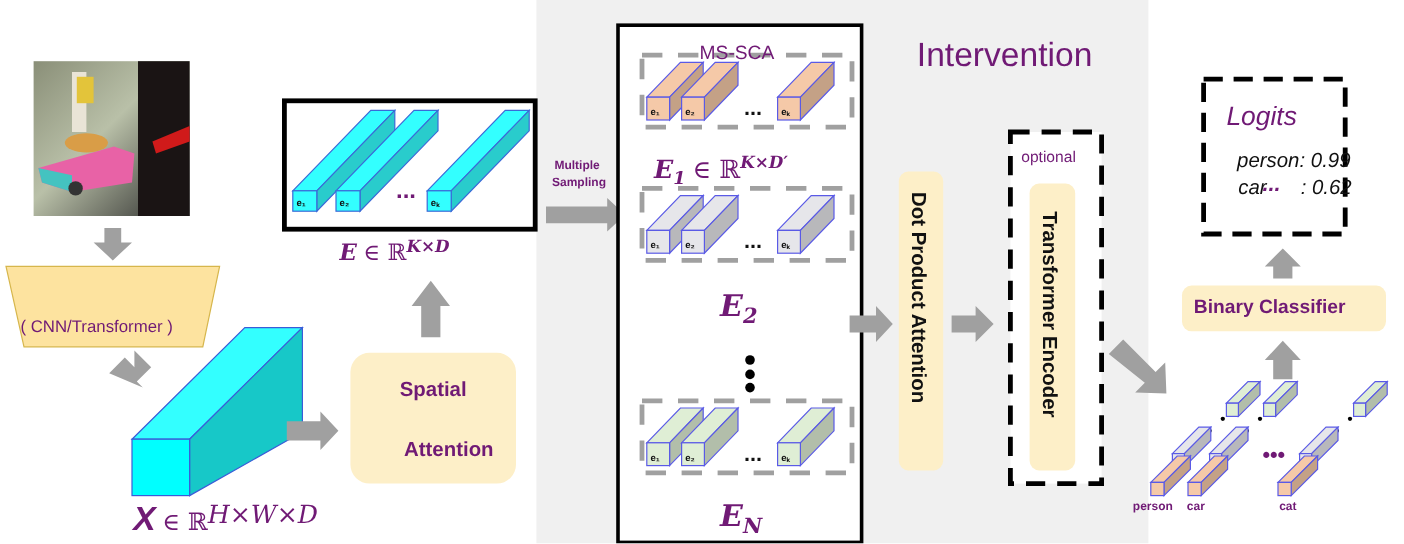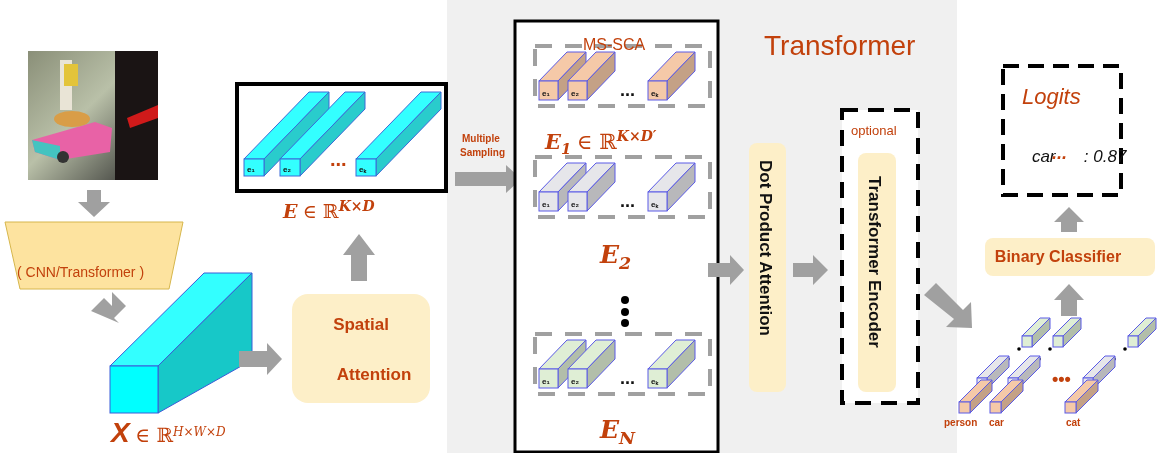--- a/index.html
+++ b/index.html
@@ -1,18 +1,18 @@
 <!DOCTYPE html>
 <html><head>
 <meta charset="utf-8">
 <style>
   html, body { margin:0; padding:0; background:#ffffff; }
   body { width:1170px; height:453px; position:relative; overflow:hidden; font-family:"Liberation Sans", sans-serif; }
   #stage { position:absolute; left:0; top:0; width:1170px; height:453px; }
-  .lbl { position:absolute; white-space:nowrap; color:#c2410c; }
+  .lbl { position:absolute; white-space:nowrap; color:#701a75; }
   .bold { font-weight:bold; }
   .serif-math { font-family:"DejaVu Serif", serif; font-weight:bold; font-style:italic; }
   .math-set { font-family:"DejaVu Serif", serif; font-weight:normal; font-style:normal; }
   .sup { font-family:"DejaVu Serif", serif; font-style:italic; font-weight:bold; font-size:0.62em; vertical-align:super; }
   .sub { font-family:"DejaVu Serif", serif; font-style:italic; font-weight:bold; font-size:0.7em; vertical-align:sub; }
   .sup-plain { font-family:"DejaVu Serif", serif; font-style:italic; font-size:0.62em; vertical-align:super; }
   .vert { position:absolute; writing-mode:vertical-rl; font-weight:bold; color:#111; }
   .logit-line { position:absolute; font-style:italic; font-size:17px; color:#111; white-space:pre; }
 </style>
 </head>
@@ -241,36 +241,36 @@
 
     <polygon points="1061,232 1061,222 1054,222 1069,207 1084,222 1077,222 1077,232" fill="#a0a0a0"></polygon>
 
     <rect x="1003" y="66" width="118" height="129" fill="#ffffff" stroke="#000" stroke-width="4" stroke-dasharray="16,9"></rect>
   </svg>
 
   <div class="lbl" style="left:17px;top:264px;font-size:14px;">( CNN/Transformer )</div>
 
   <div class="lbl" style="left:111px;top:417px;font-size:20px;">
     <span class="serif-math" style="font-family:'Liberation Sans',sans-serif;font-size:28px;font-style:italic;">X</span>
-    <span class="math-set">∈ ℝ</span><span class="sup-plain" style="font-size:12px;vertical-align:6px;">H×W×D</span>
+    <span class="math-set">∈ ℝ</span><span class="sup-plain" style="font-size:21px;vertical-align:6px;">H×W×D</span>
   </div>
 
   <div class="lbl bold" style="left:292px;width:138px;text-align:center;top:315px;font-size:17px;">Spatial</div>
   <div class="lbl bold" style="left:292px;width:164px;text-align:center;top:365px;font-size:17px;">Attention</div>
 
   <div class="lbl" style="left:283px;top:198px;font-size:19px;">
     <span class="serif-math">E</span>
     <span class="math-set">∈ ℝ</span><span class="sup" style="font-size:14px;vertical-align:7px;">K×D</span>
   </div>
   <div class="lbl bold" style="left:330px;top:148px;font-size:20px;">...</div>
 
   <div class="lbl bold" style="left:462px;top:133px;font-size:10px;">Multiple</div>
   <div class="lbl bold" style="left:460px;top:147px;font-size:10px;">Sampling</div>
 
-  <div class="lbl" style="left:764px;top:30px;font-size:28px;">Transformer</div>
+  <div class="lbl" style="left:764px;top:30px;font-size:28px;">Intervention</div>
   <div class="lbl" style="left:583px;top:36px;font-size:16px;">MS-SCA</div>
 
   <div class="lbl" style="left:545px;top:128px;font-size:21px;">
     <span class="serif-math">E</span><span class="sub">1</span>
     <span class="math-set">∈ ℝ</span><span class="sup" style="font-size:14px;vertical-align:8px;">K×D′</span>
   </div>
   <div class="lbl" style="left:600px;top:240px;font-size:25px;">
     <span class="serif-math">E</span><span class="sub">2</span>
   </div>
   <div class="lbl" style="left:600px;top:415px;font-size:25px;">
@@ -282,17 +282,20 @@
   <div class="vert" style="left:864px;top:176px;font-size:17px;">Transformer Encoder</div>
 
   <div class="lbl bold" style="left:944px;top:417px;font-size:10px;">person</div>
   <div class="lbl bold" style="left:989px;top:417px;font-size:10px;">car</div>
   <div class="lbl bold" style="left:1066px;top:417px;font-size:10px;">cat</div>
   <div class="lbl bold" style="left:1052px;top:369px;font-size:18px;">•••</div>
 
   <div class="lbl bold" style="left:985px;width:146px;text-align:center;top:248px;font-size:16px;">Binary Classifier</div>
 
   <div class="lbl" style="left:1022px;top:84px;font-size:22px;font-style:italic;">Logits</div>
+  <div class="logit-line" style="left:1012px;top:104px;">
+    <span>person</span>: <span>0.99</span>
+  </div>
   <div class="logit-line" style="left:1013px;top:127px;">
-    <span>car</span>      : <span>0.87</span>
+    <span>car</span>      : <span>0.62</span>
   </div>
   <div class="lbl bold" style="left:1052px;top:143px;font-size:18px;font-style:italic;">...</div>
 </div>
 
 </body></html>

